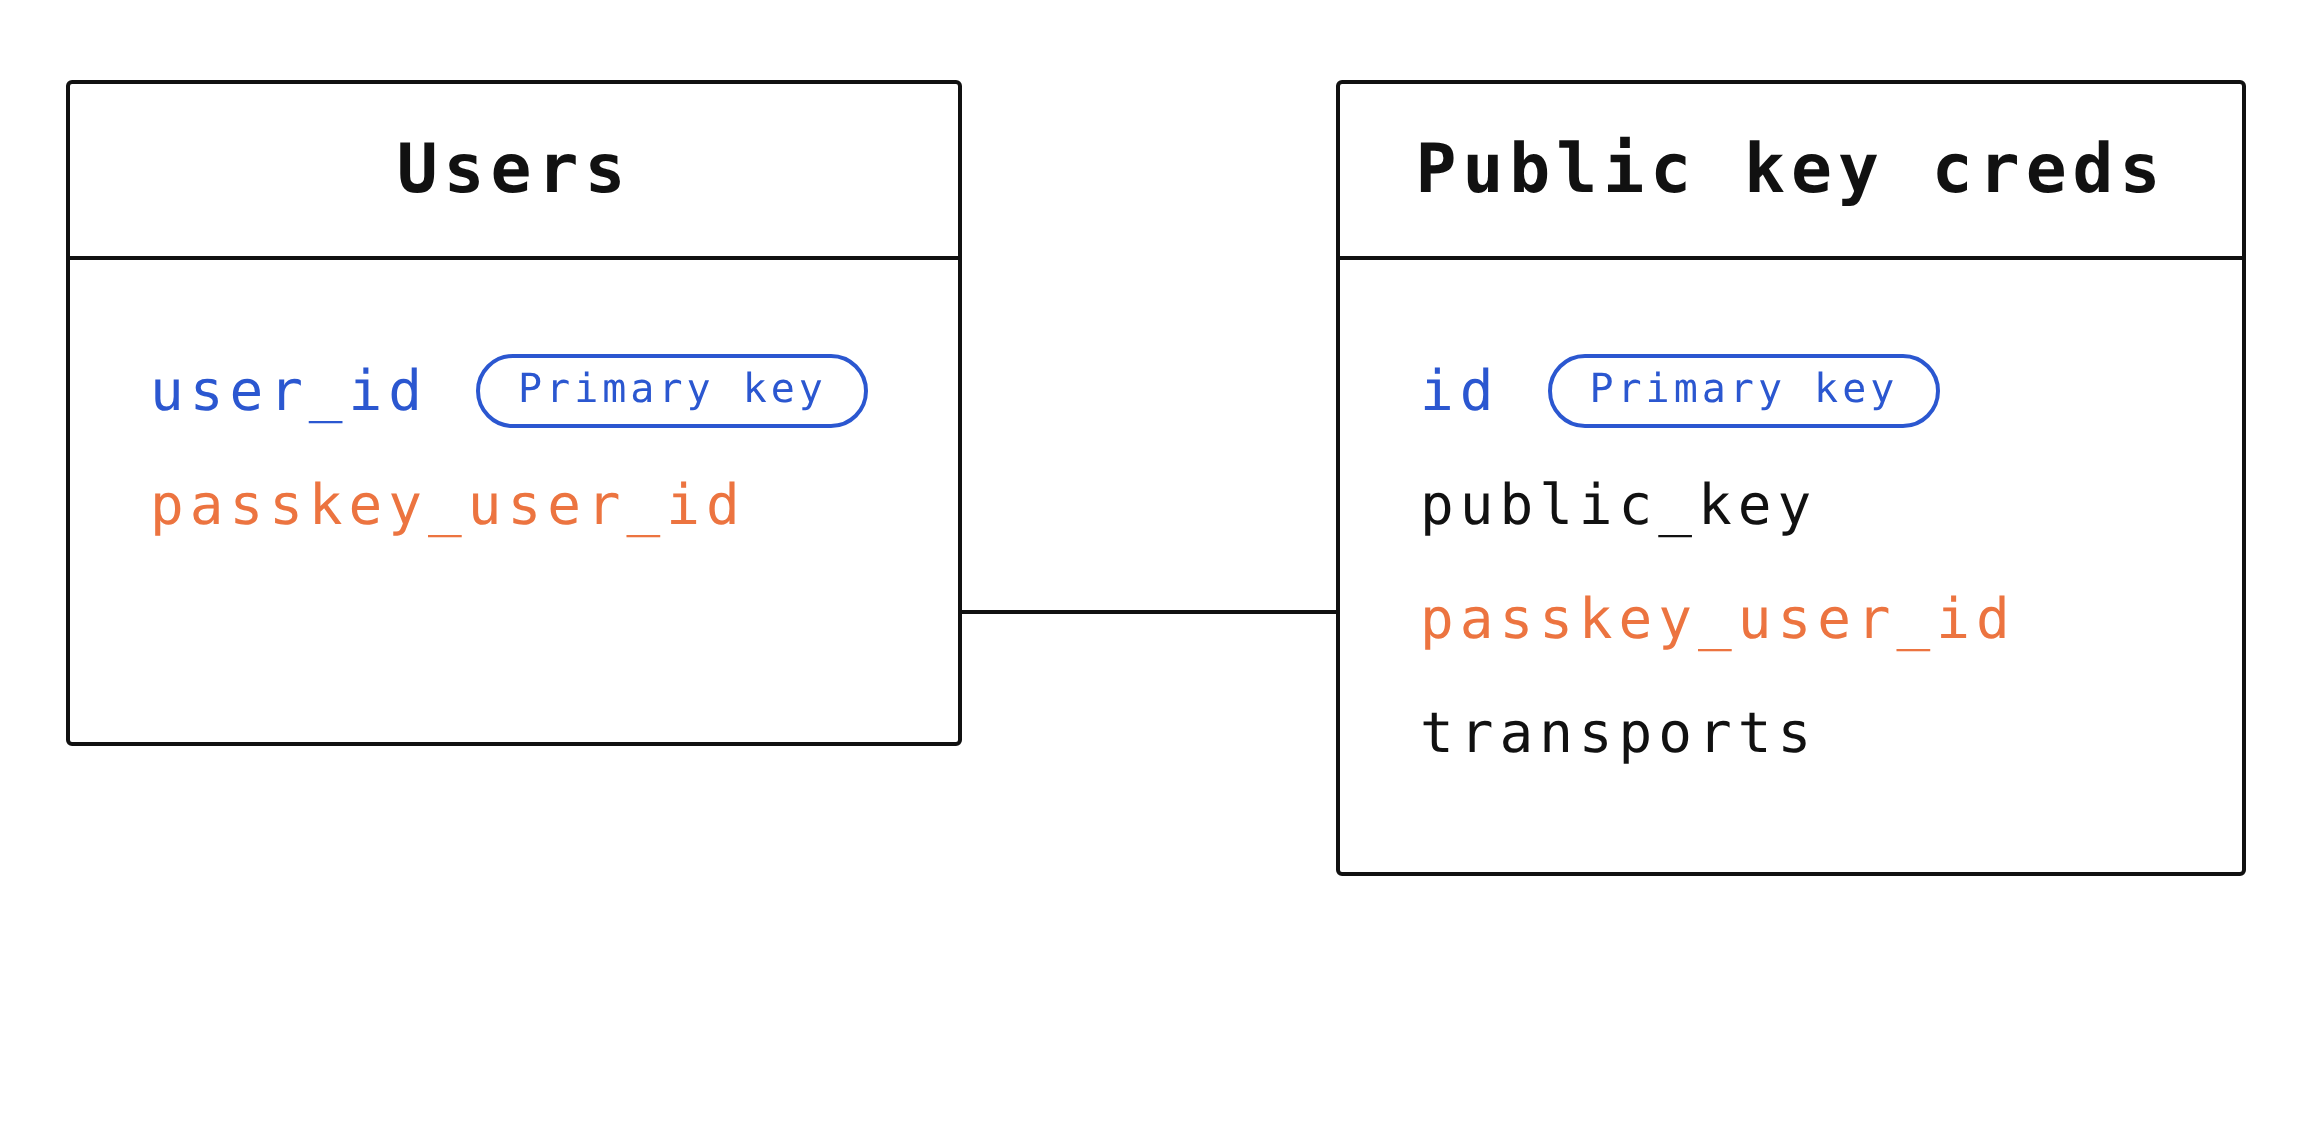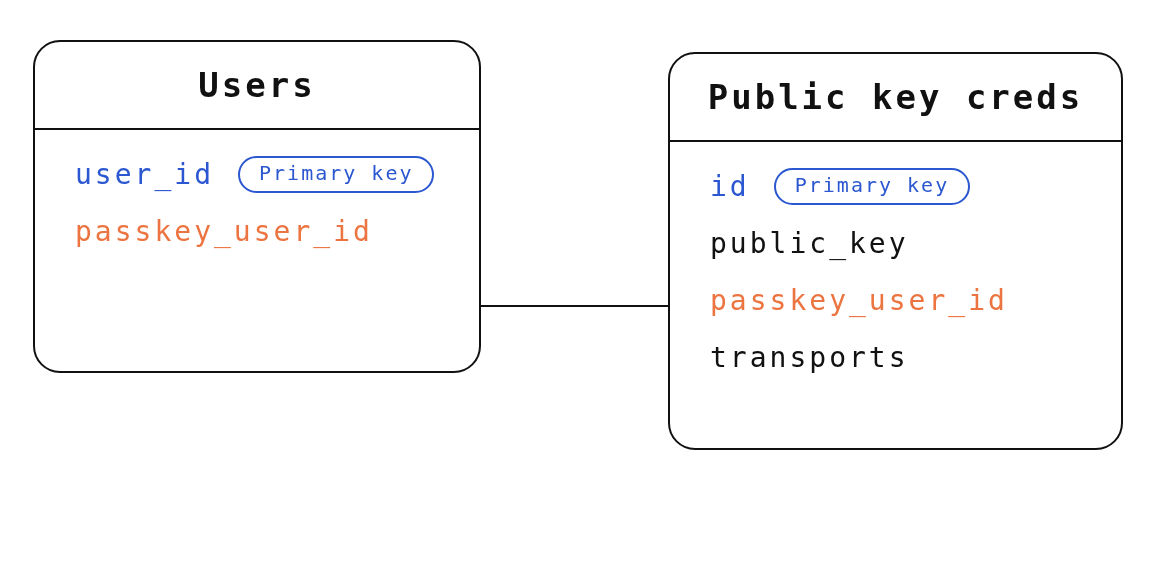--- a/index.html
+++ b/index.html
@@ -12,52 +12,52 @@
     width: 1154px;
     height: 572px;
     background: var(--bg, #ffffff);
     font-family: "DejaVu Sans Mono", monospace;
     overflow: hidden;
   }
   .table-card {
     position: absolute;
     box-sizing: border-box;
     border: 2px solid var(--ink, #111111);
-    border-radius: 27px;
+    border-radius: 3px;
     background: #ffffff;
   }
   .card-users {
     left: 33px;
     top: 40px;
     width: 448px;
     height: 333px;
   }
   .card-creds {
     left: 668px;
-    top: 52px;
+    top: 40px;
     width: 455px;
     height: 398px;
   }
   .table-header {
     box-sizing: border-box;
     height: 88px;
     border-bottom: 2px solid var(--ink, #111111);
     display: flex;
     align-items: center;
     justify-content: center;
   }
   .table-title {
     font-size: 34px;
     font-weight: 700;
     letter-spacing: 3px;
     color: var(--ink, #111111);
     white-space: nowrap;
   }
   .table-body {
-    padding: 16px 0 0 40px;
+    padding: 37px 0 0 40px;
   }
   .field-row {
     height: 57px;
     display: flex;
     align-items: center;
     white-space: nowrap;
   }
   .field-name {
     font-size: 28px;
     letter-spacing: 3px;

